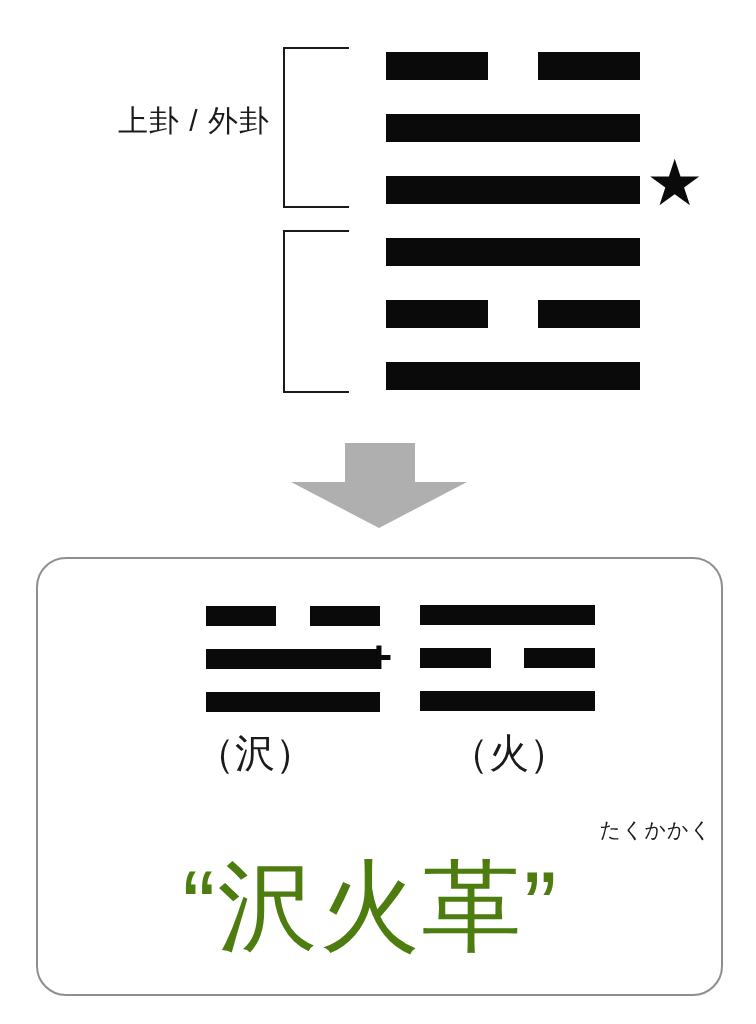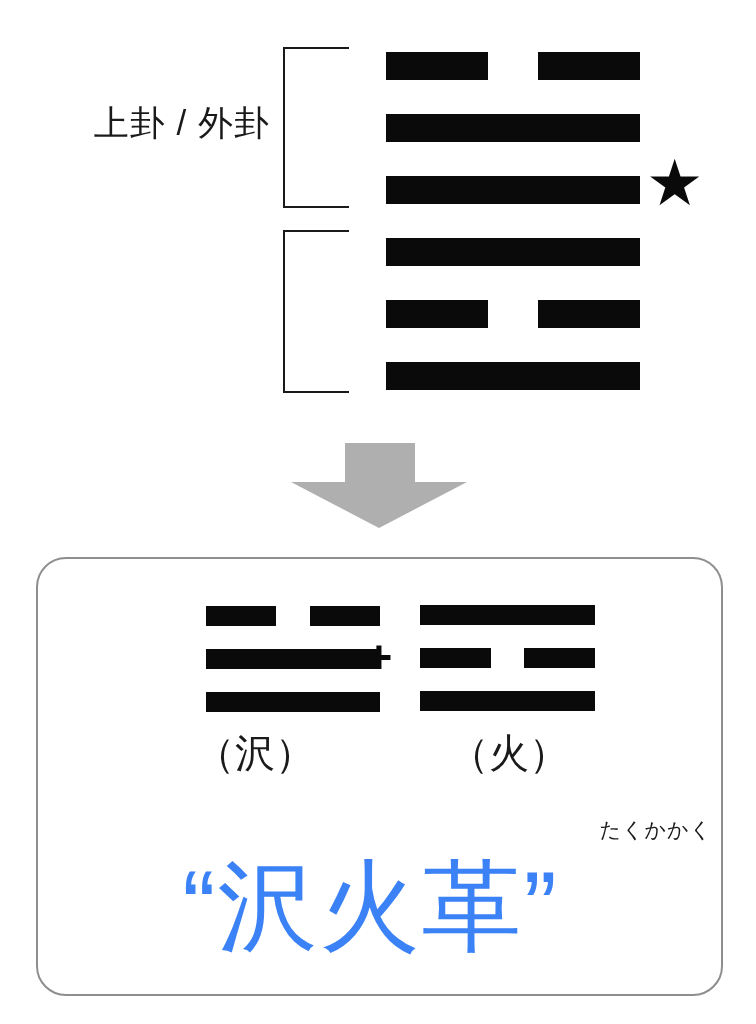--- a/index.html
+++ b/index.html
@@ -13,21 +13,21 @@
   .yao.broken{background:transparent;display:flex;justify-content:space-between;}
   .yao.broken .seg{width:40.3%;height:100%;background:var(--line,#0a0a0a);}
   #hexagram-lines{left:386px;top:52px;width:254px;height:338px;--lh:28px;}
   #left-trigram-lines{left:168px;top:47px;width:174px;height:106px;--lh:20px;}
   #right-trigram-lines{left:382px;top:46px;width:175px;height:106px;--lh:20px;}
   
   .bracket{position:absolute;width:66px;border:2.5px solid #1a1a1a;border-right:none;box-sizing:border-box;}
   #bracket-upper{left:283px;top:47px;height:161px;}
   #bracket-lower{left:283px;top:230px;height:163px;}
   
-  .side-label{position:absolute;left:18px;width:252px;text-align:right;font-size:35px;line-height:1.1;letter-spacing:1px;white-space:nowrap;}
+  .side-label{position:absolute;left:18px;width:252px;text-align:right;font-size:30px;line-height:1.1;letter-spacing:1px;white-space:nowrap;}
   #label-upper{top:104px;}
   #label-lower{top:286px;}
   
   #star{position:absolute;left:646px;top:151px;font-size:64px;line-height:1;color:var(--line,#0a0a0a);}
   
   #arrow-stem{position:absolute;left:345px;top:443px;width:70px;height:40px;background:var(--arrow,#afafaf);}
   #arrow-head{position:absolute;left:291px;top:482px;width:0;height:0;
     border-left:88px solid transparent;border-right:88px solid transparent;
     border-top:46px solid var(--arrow,#afafaf);}
   
@@ -35,21 +35,21 @@
     border:2px solid var(--box-border,#8e8e8e);border-radius:30px;box-sizing:border-box;}
   #plus{position:absolute;left:311px;top:74px;width:60px;text-align:center;
     font-size:46px;line-height:48px;font-weight:700;color:var(--line,#0a0a0a);}
   .trigram-label{position:absolute;width:160px;top:167px;text-align:center;font-size:40px;line-height:54px;white-space:nowrap;}
   #left-trigram-label{left:137px;}
   #right-trigram-label{left:391px;}
   #furigana{position:absolute;left:0;top:257px;width:100%;text-align:right;
     font-size:21px;letter-spacing:1px;transform:translateX(-9px);}
   #hexagram-title{position:absolute;left:0;top:291px;width:100%;text-align:center;
     font-size:100px;line-height:1.12;letter-spacing:2px;transform:translateX(-9px);
-    color:#3b82f6;white-space:nowrap;}
+    color:#4d7c0f;white-space:nowrap;}
 </style>
 </head>
 <body>
 
 <div id="page">
 
   <div class="bracket" id="bracket-upper"></div>
   <div class="side-label" id="label-upper">上卦 / 外卦</div>
 
   <div class="bracket" id="bracket-lower"></div>

